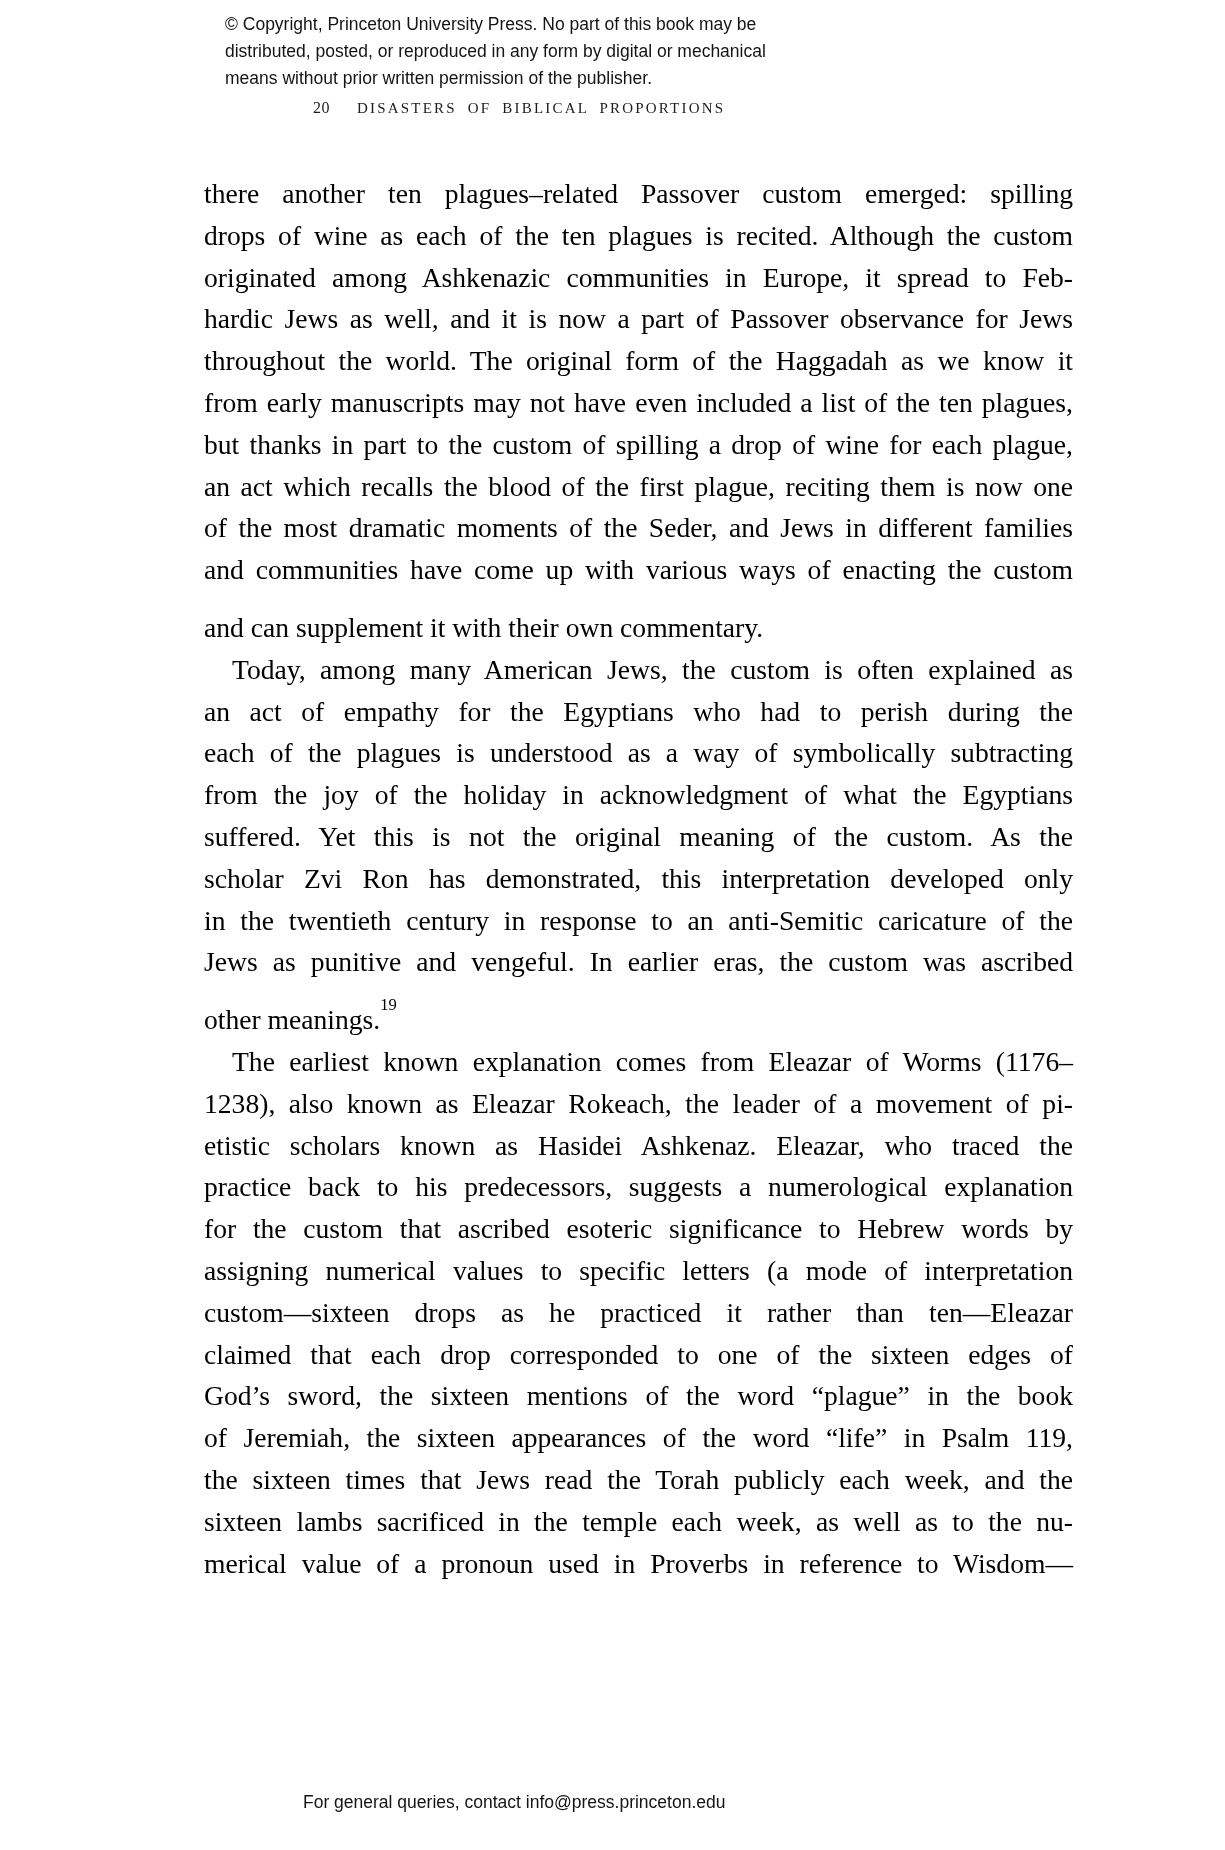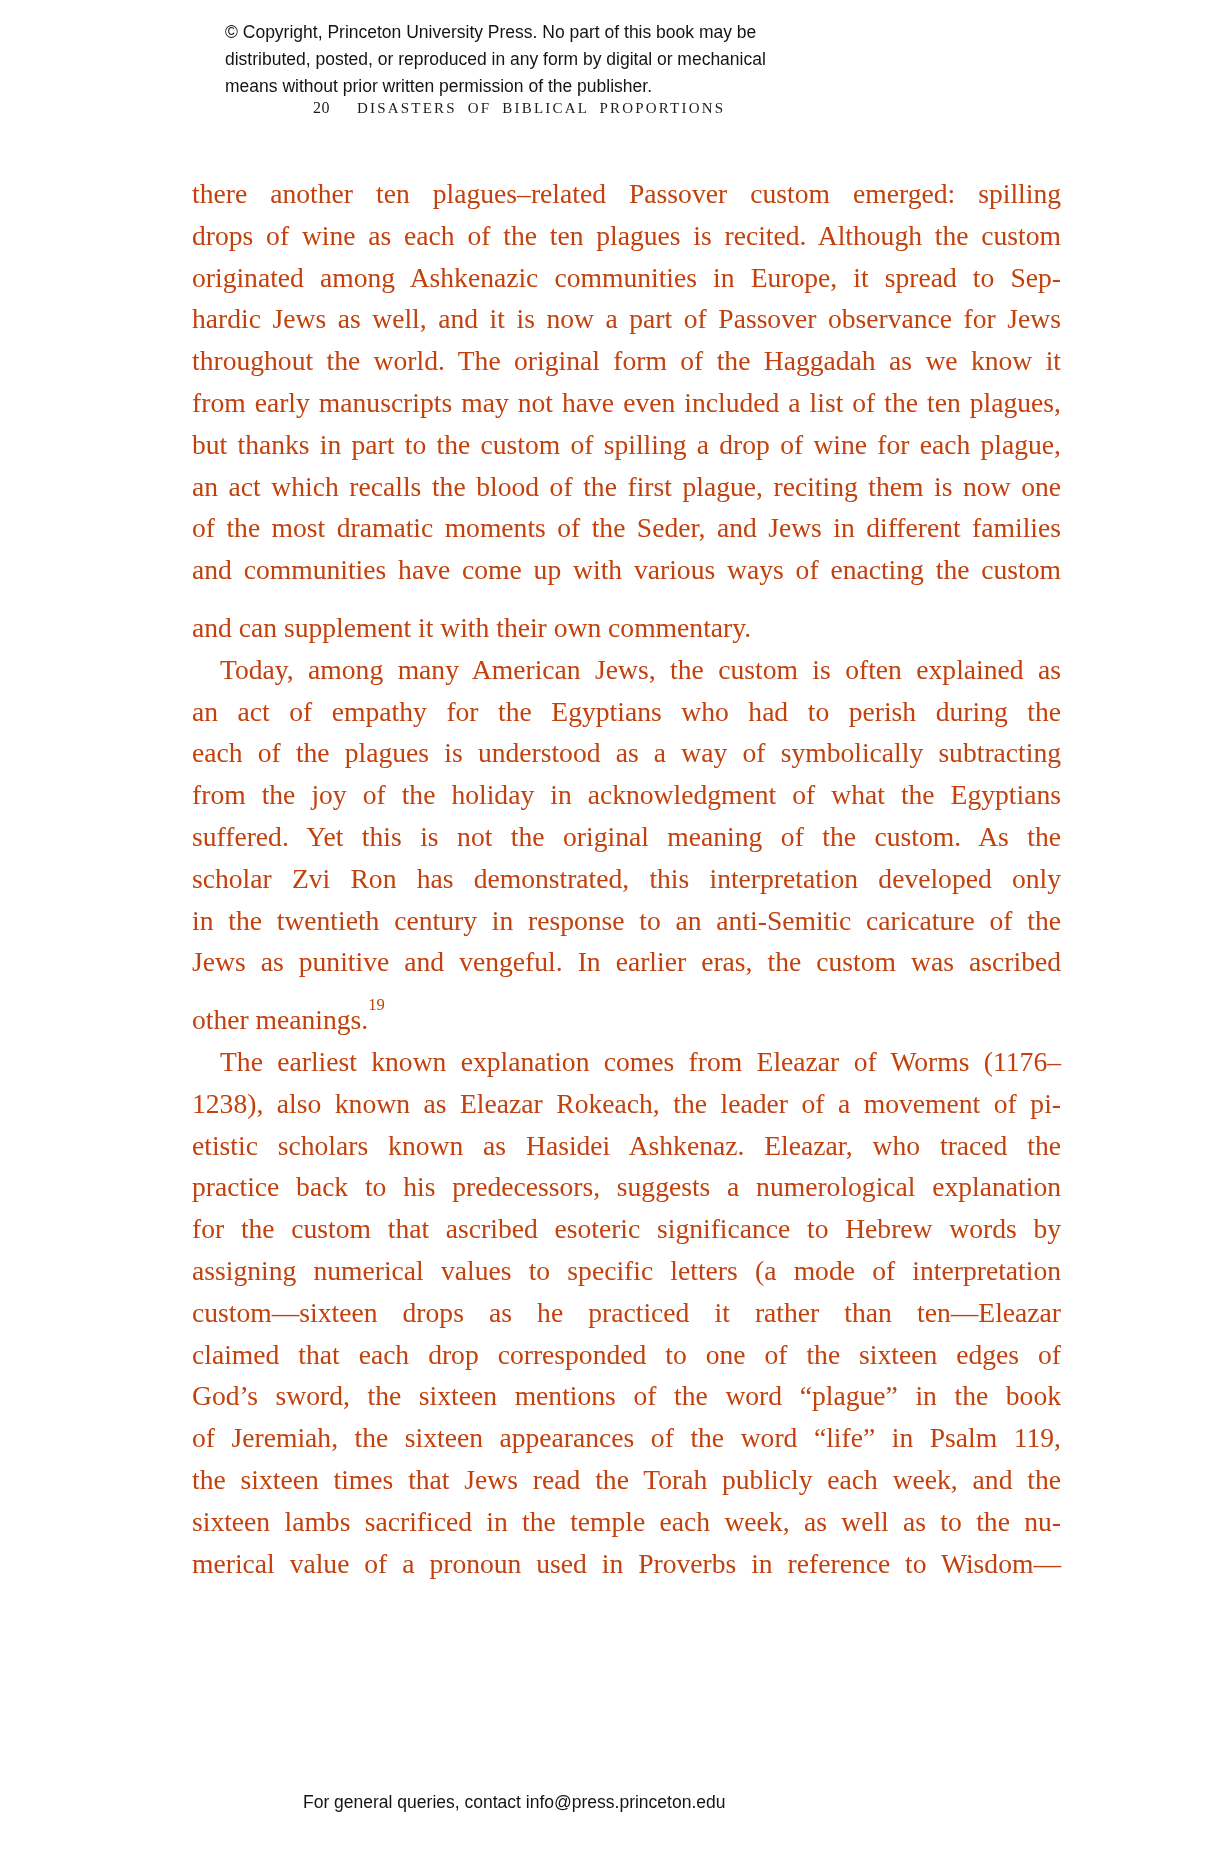--- a/index.html
+++ b/index.html
@@ -8,32 +8,31 @@
     background:#ffffff;
     position:relative;
     font-family:"Liberation Serif", serif;
     overflow:hidden;
   }
   .copyright {
     position:absolute; left:225px; top:11px;
     font-family:"Liberation Sans", sans-serif;
     font-size:17.5px; line-height:27px;
     color:#141414;
-    margin-top:8px;
   }
   .runhead {
     position:absolute; left:313px; top:99px;
     color:#1c1c1c;
     display:flex; align-items:baseline; gap:27px;
   }
   .runhead .num { font-size:16px; letter-spacing:0.5px; }
   .runhead .title { font-size:15px; letter-spacing:2.2px; word-spacing:5px; }
   .bodytext {
-    position:absolute; left:192px; top:173px; width:869px;
-    color:#c2410c; font-size:27.6px;
+    position:absolute; left:204px; top:173px; width:869px;
+    color:#000000; font-size:27.6px;
   }
   .line {
     line-height:41.8px; height:41.8px;
     text-align:justify;
     text-align-last:justify;
   }
   .line.pl { text-align-last:left;margin-top:16px; }   
   .line.ind { padding-left:28px; }     
   sup.fn {
     font-size:0.6em;
@@ -58,21 +57,21 @@
 <div class="runhead">
   <span class="num">20</span>
   <span class="title">DISASTERS OF BIBLICAL PROPORTIONS</span>
 </div>
 
 <div class="bodytext">
 
   <div>
     <div class="line">there another ten plagues–related Passover custom emerged: spilling</div>
     <div class="line">drops of wine as each of the ten plagues is recited. Although the custom</div>
-    <div class="line">originated among Ashkenazic communities in Europe, it spread to Sep-</div>
+    <div class="line">originated among Ashkenazic communities in Europe, it spread to Feb-</div>
     <div class="line">hardic Jews as well, and it is now a part of Passover observance for Jews</div>
     <div class="line">throughout the world. The original form of the Haggadah as we know it</div>
     <div class="line">from early manuscripts may not have even included a list of the ten plagues,</div>
     <div class="line">but thanks in part to the custom of spilling a drop of wine for each plague,</div>
     <div class="line">an act which recalls the blood of the first plague, reciting them is now one</div>
     <div class="line">of the most dramatic moments of the Seder, and Jews in different families</div>
     <div class="line">and communities have come up with various ways of enacting the custom</div>
     <div class="line pl">and can supplement it with their own commentary.</div>
   </div>
 

